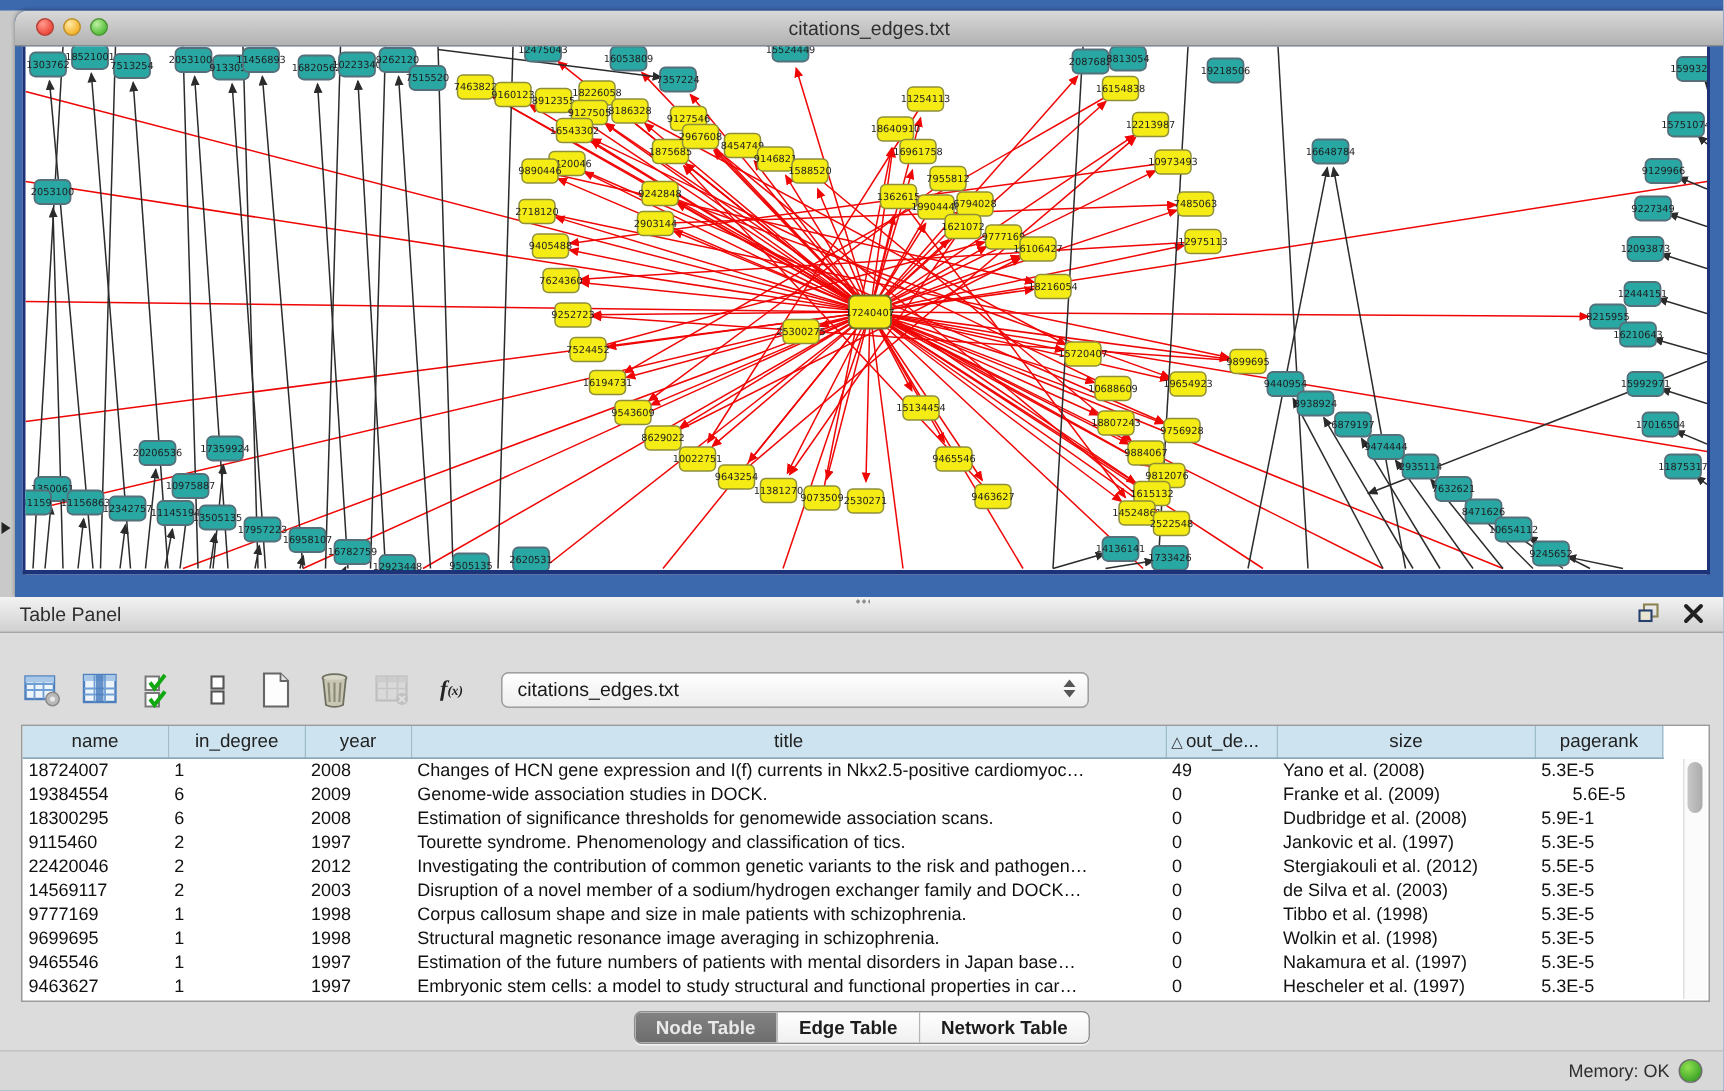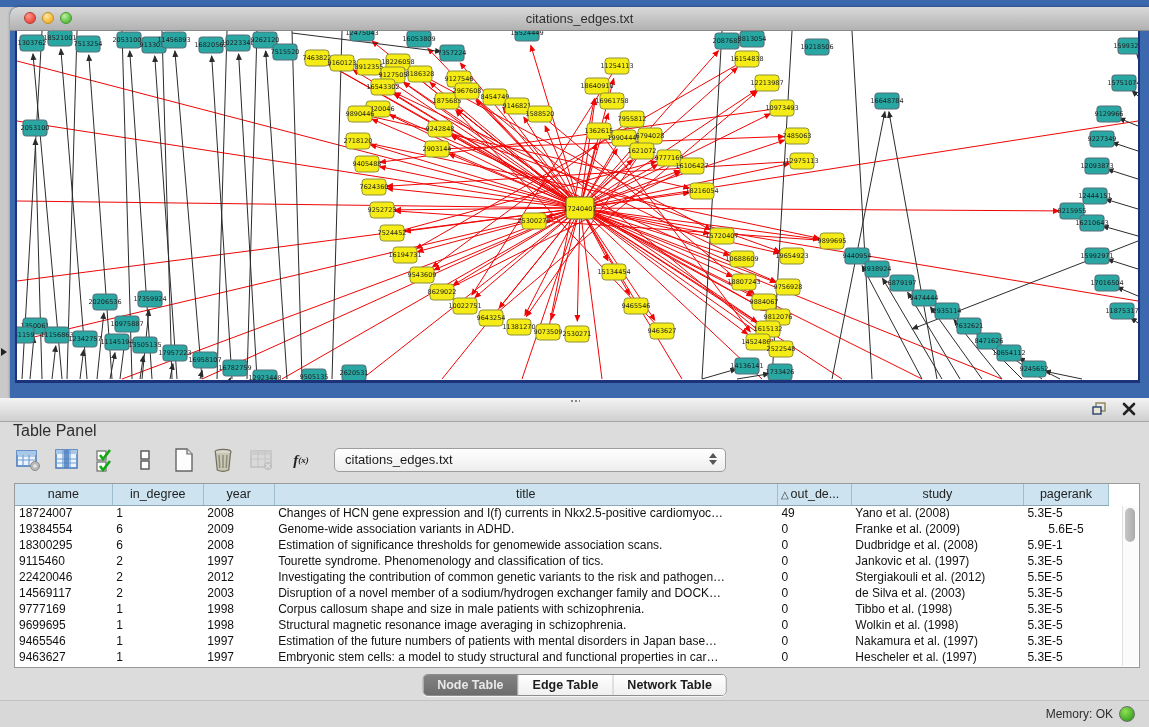--- a/index.html
+++ b/index.html
@@ -25,21 +25,21 @@
   .nd-y{fill:#f4ec14;stroke:#8f8f3a;stroke-width:1;}
   .nd-t{fill:#28a7a3;stroke:#55707a;stroke-width:1.2;}
   .nd-hub{fill:#f4ec14;stroke:#6e6e2e;stroke-width:1.2;}
   .nd-l{font:6.5px "DejaVu Sans",sans-serif;fill:#1d1d1d;text-anchor:middle;}
 
   .gutter-handle{position:absolute;left:1px;top:348px;width:0;height:0;border-top:4px solid transparent;border-bottom:4px solid transparent;border-left:6px solid #222;}
 
   
   .table-panel{position:absolute;left:0;top:398px;width:1149px;height:302px;background:#dcdcdc;}
   .panel-header{position:relative;height:23px;background:linear-gradient(#f3f3f3,#d0d0d0);border-bottom:1px solid #a6a6a6;}
-  .panel-title{position:absolute;left:13px;top:4px;font-size:16px;color:#2e2e2e;margin-top:20px;}
+  .panel-title{position:absolute;left:13px;top:4px;font-size:13px;color:#2e2e2e;}
   .panel-handle{position:absolute;left:50%;top:1px;width:10px;height:4px;transform:translateX(-50%);background:radial-gradient(circle,#8a8a8a 1px,transparent 1.4px);background-size:4px 4px;}
   .panel-hdr-btns{position:absolute;right:12px;top:3px;display:flex;gap:14px;align-items:center;}
   .hdr-btn{width:16px;height:16px;cursor:pointer;}
 
   .toolbar{position:absolute;left:14px;top:46px;height:32px;display:flex;align-items:center;gap:11px;}
   .tb-btn{width:28px;height:28px;display:flex;align-items:center;justify-content:center;}
   .fx{font-family:"Liberation Serif",serif;font-style:italic;font-weight:bold;font-size:15px;color:#222;}
   .fx small{font-size:9px;}
   .combo{box-sizing:border-box;width:392px;height:24px;margin-left:8px;background:linear-gradient(#ffffff,#ededed);border:1px solid #9e9e9e;border-radius:5px;position:relative;font-size:13px;color:#1a1a1a;line-height:22px;padding-left:10px;}
   .combo .steppers{position:absolute;right:8px;top:4px;display:flex;flex-direction:column;gap:2px;}
@@ -817,39 +817,39 @@
 
     <div class="tablebox">
       <table class="grid">
         <thead>
             <tr id="grid-head">
               <th style="width: 96px;">name</th>
               <th style="width: 90px;">in_degree</th>
               <th style="width: 70px;">year</th>
               <th style="width: 497px;">title</th>
               <th class="sorted" style="width: 73px;"><span class="sort-tri">△</span>out_de...</th>
-              <th style="width: 170px;">study</th>
+              <th style="width: 170px;">size</th>
               <th style="width: 84px;">pagerank</th>
             </tr>
           </thead>
         <tbody id="grid-body">
             <tr>
               <td style="width: 96px;">18724007</td>
               <td style="width: 90px;">1</td>
               <td style="width: 70px;">2008</td>
               <td style="width: 497px;">Changes of HCN gene expression and I(f) currents in Nkx2.5-positive cardiomyoc…</td>
               <td style="width: 73px;">49</td>
               <td style="width: 170px;">Yano et al. (2008)</td>
               <td style="width: 84px;">5.3E-5</td>
             </tr>
             <tr>
               <td style="width: 96px;">19384554</td>
               <td style="width: 90px;">6</td>
               <td style="width: 70px;">2009</td>
-              <td style="width: 497px;">Genome-wide association variants in ADHD.</td>
+              <td style="width: 497px;">Genome-wide association studies in DOCK.</td>
               <td style="width: 73px;">0</td>
               <td style="width: 170px;">Franke et al. (2009)</td>
               <td style="width: 84px; text-align: center;">5.6E-5</td>
             </tr>
             <tr>
               <td style="width: 96px;">18300295</td>
               <td style="width: 90px;">6</td>
               <td style="width: 70px;">2008</td>
               <td style="width: 497px;">Estimation of significance thresholds for genomewide association scans.</td>
               <td style="width: 73px;">0</td>

